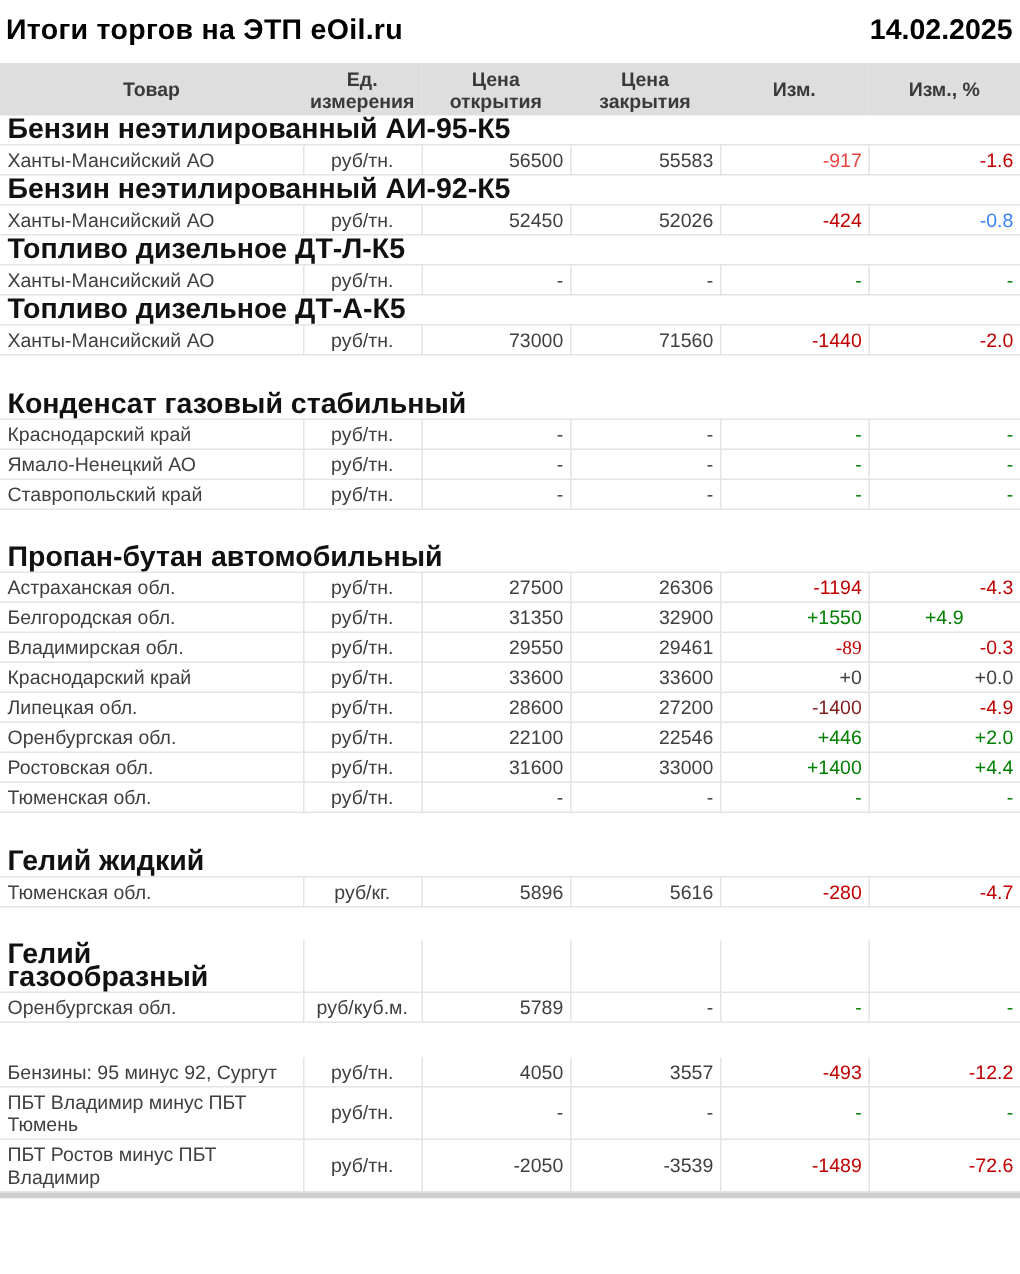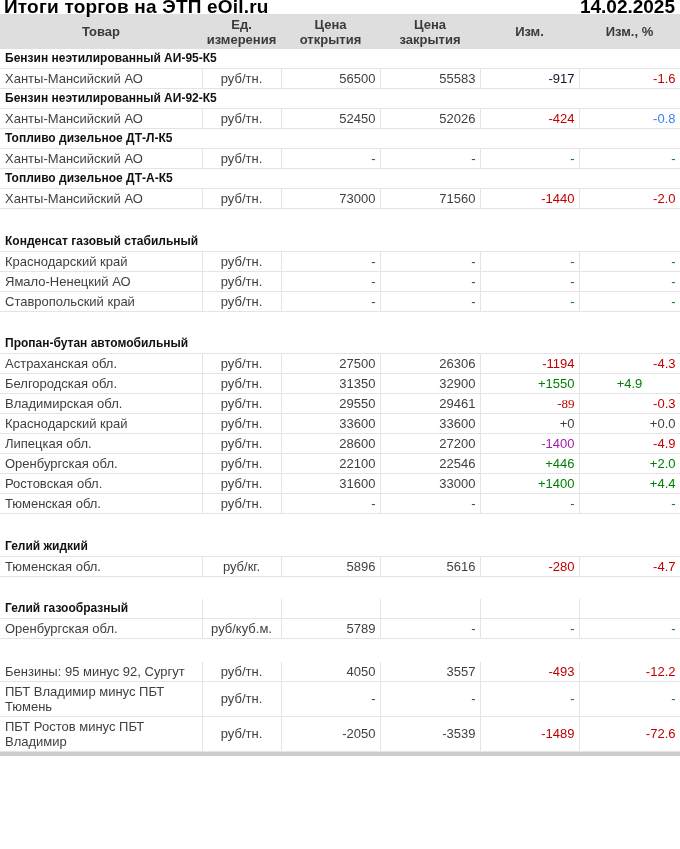--- a/index.html
+++ b/index.html
@@ -7,21 +7,21 @@
   body {
     width: 680px;
     background: #ffffff;
     font-family: "Liberation Sans", sans-serif;
     color: #3f3f3f;
   }
   .title-bar {
     display: flex;
     justify-content: space-between;
     align-items: center;
-    height: 14px;
+    height: 42px;
     padding: 0 5px 0 4px;
   }
   .title-bar .title {
     font-size: 19px;
     font-weight: bold;
     color: #000;
     letter-spacing: 0.2px;
   }
   .title-bar .date {
     font-size: 19px;
@@ -55,21 +55,21 @@
     vertical-align: middle;
     overflow: hidden;
   }
   tbody td:last-child { border-right: 1px solid #cfcfcf; }
   td.product { text-align: left; padding-left: 5px; }
   td.unit    { text-align: center; }
   td.num     { text-align: right; }
   tr.section td {
     font-weight: bold;
     color: #111;
-    font-size: 12px;
+    font-size: 19px;
     text-align: left;
     padding-left: 5px;
     border-right: none;
   }
   tr.section td:last-child { border-right: 1px solid #cfcfcf; }
   tr.section.bordered td { border-right: 1px solid #e4e4e4; }
   tr.section.bordered td:last-child { border-right: 1px solid #cfcfcf; }
   tr.gap td {
     border-bottom: none;
     border-right: none;
@@ -114,21 +114,21 @@
   </thead>
   <tbody>
       <tr class="section">
         <td colspan="6">Бензин неэтилированный АИ-95-К5</td>
       </tr>
       <tr>
         <td class="product">Ханты-Мансийский АО</td>
         <td class="unit">руб/тн.</td>
         <td class="num">56500</td>
         <td class="num">55583</td>
-        <td class="num" style="color: #0f172a;">-917</td>
+        <td class="num" style="color: #ef4444;">-917</td>
         <td class="num" style="color: rgb(192, 0, 0);">-1.6</td>
       </tr>
       <tr class="section">
         <td colspan="6">Бензин неэтилированный АИ-92-К5</td>
       </tr>
       <tr>
         <td class="product">Ханты-Мансийский АО</td>
         <td class="unit">руб/тн.</td>
         <td class="num">52450</td>
         <td class="num">52026</td>
@@ -223,21 +223,21 @@
         <td class="num">33600</td>
         <td class="num">33600</td>
         <td class="num" style="color: rgb(63, 63, 63);">+0</td>
         <td class="num" style="color: rgb(63, 63, 63);">+0.0</td>
       </tr>
       <tr>
         <td class="product">Липецкая обл.</td>
         <td class="unit">руб/тн.</td>
         <td class="num">28600</td>
         <td class="num">27200</td>
-        <td class="num" style="color: #a21caf;">-1400</td>
+        <td class="num" style="color: #7f1d1d;">-1400</td>
         <td class="num" style="color: rgb(192, 0, 0);">-4.9</td>
       </tr>
       <tr>
         <td class="product">Оренбургская обл.</td>
         <td class="unit">руб/тн.</td>
         <td class="num">22100</td>
         <td class="num">22546</td>
         <td class="num" style="color: rgb(0, 128, 0);">+446</td>
         <td class="num" style="color: rgb(0, 128, 0);">+2.0</td>
       </tr>

